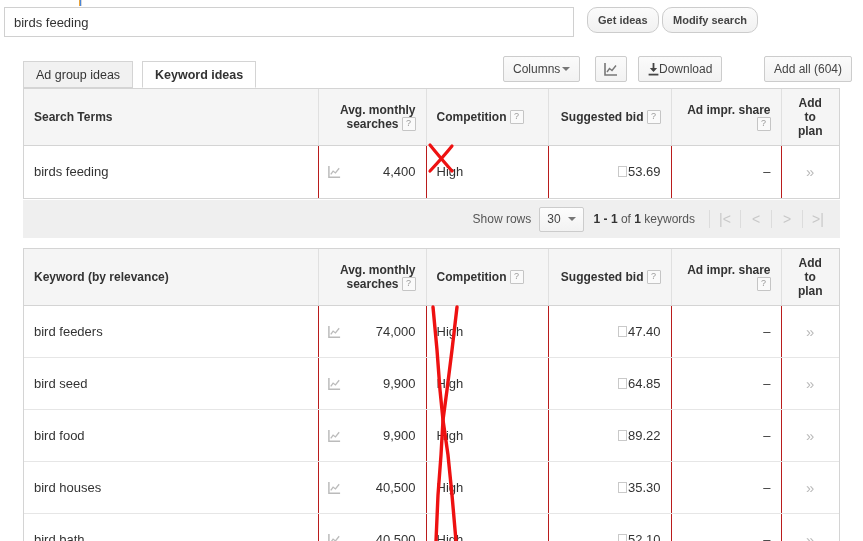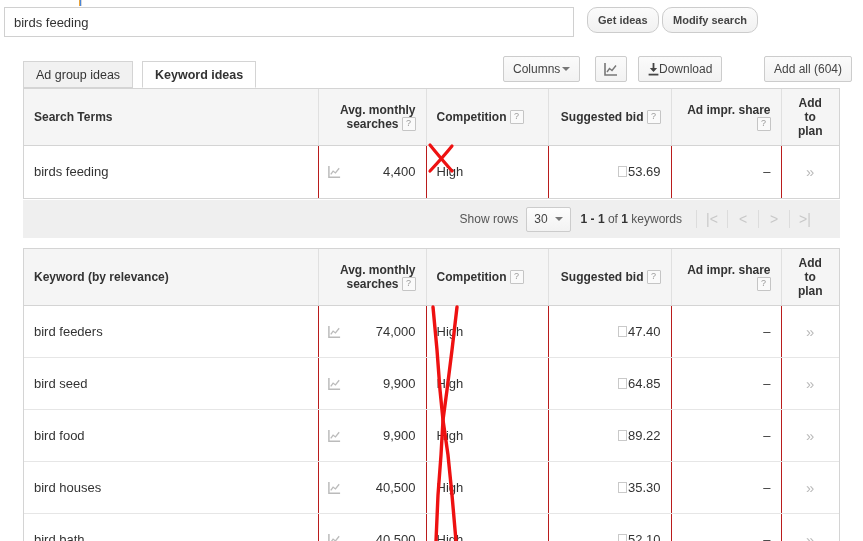--- a/index.html
+++ b/index.html
@@ -252,21 +252,21 @@
   .pager {
     position: absolute;
     left: 23px;
     top: 200px;
     width: 817px;
     height: 38px;
     background: #efefef;
     display: flex;
     align-items: center;
     justify-content: flex-end;
-    padding-right: 20px;
+    padding-right: 7px;
     box-sizing: border-box;
     font-size: 12px;
     color: #555;
     gap: 0px;
   }
   .pager-label { margin-right: 8px; color: #555; }
   .rows-select {
     box-sizing: border-box;
     height: 25px;
     min-width: 44px;

